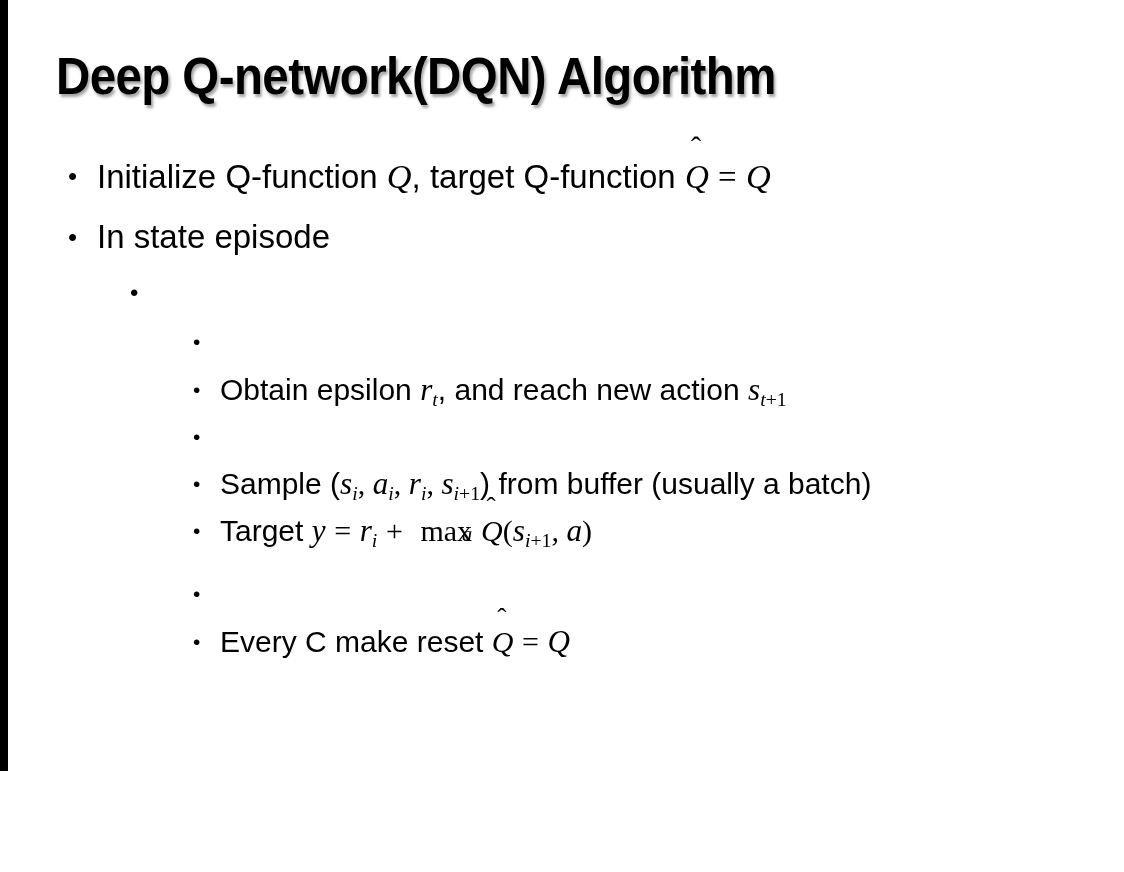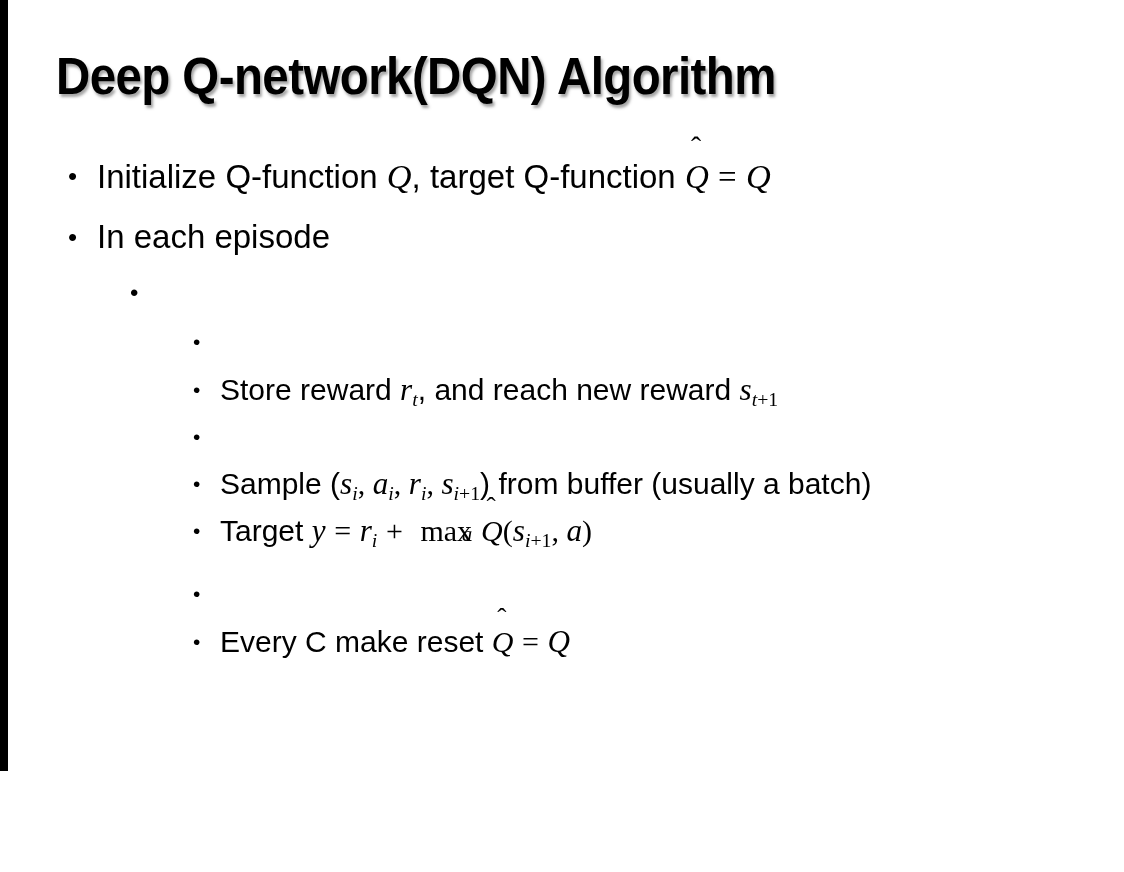--- a/index.html
+++ b/index.html
@@ -179,34 +179,34 @@
 
   <div class="body">
 
     <div class="bullet lvl1">
       <span class="marker">•</span>
       <span class="text"><span>Initialize Q-function </span><span class="mi">Q</span><span>, target Q-function </span><span class="hat"><span class="base">Q</span><span class="acc">ˆ</span></span><span class="sp"></span><span class="mop">=</span><span class="sp"></span><span class="mi">Q</span></span>
     </div>
 
     <div class="bullet lvl1">
       <span class="marker">•</span>
-      <span class="text">In each episode</span>
+      <span class="text">In state episode</span>
     </div>
 
     <div class="bullet lvl2">
       <span class="marker">•</span>
     </div>
 
     <div class="bullet lvl3 tall">
       <span class="marker">•</span>
     </div>
 
     <div class="bullet lvl3">
       <span class="marker">•</span>
-      <span class="text"><span>Store reward </span><span class="mi">r</span><sub class="msub">t</sub><span>, and reach new reward </span><span class="mi">s</span><sub class="msub"><span>t</span><span class="up">+1</span></sub></span>
+      <span class="text"><span>Obtain epsilon </span><span class="mi">r</span><sub class="msub">t</sub><span>, and reach new action </span><span class="mi">s</span><sub class="msub"><span>t</span><span class="up">+1</span></sub></span>
     </div>
 
     <div class="bullet lvl3">
       <span class="marker">•</span>
     </div>
 
     <div class="bullet lvl3">
       <span class="marker">•</span>
       <span class="text"><span>Sample (</span><span class="mi">s</span><sub class="msub">i</sub><span class="mr">, </span><span class="mi">a</span><sub class="msub">i</sub><span class="mr">, </span><span class="mi">r</span><sub class="msub">i</sub><span class="mr">, </span><span class="mi">s</span><sub class="msub"><span>i</span><span class="up">+1</span></sub><span>) from buffer (usually a batch)</span></span>
     </div>

